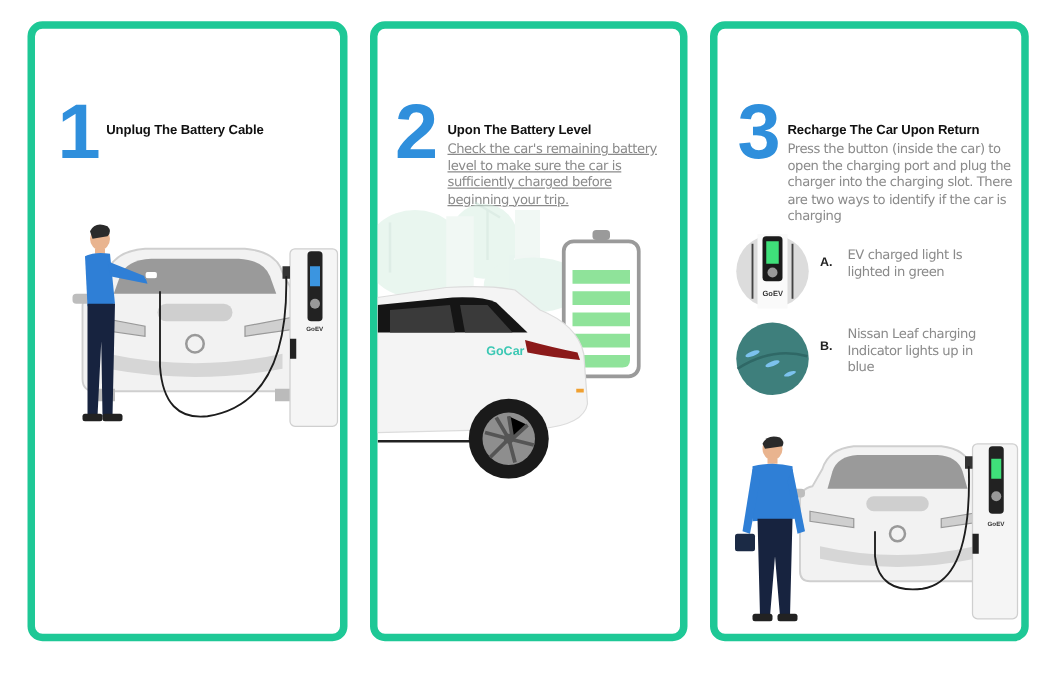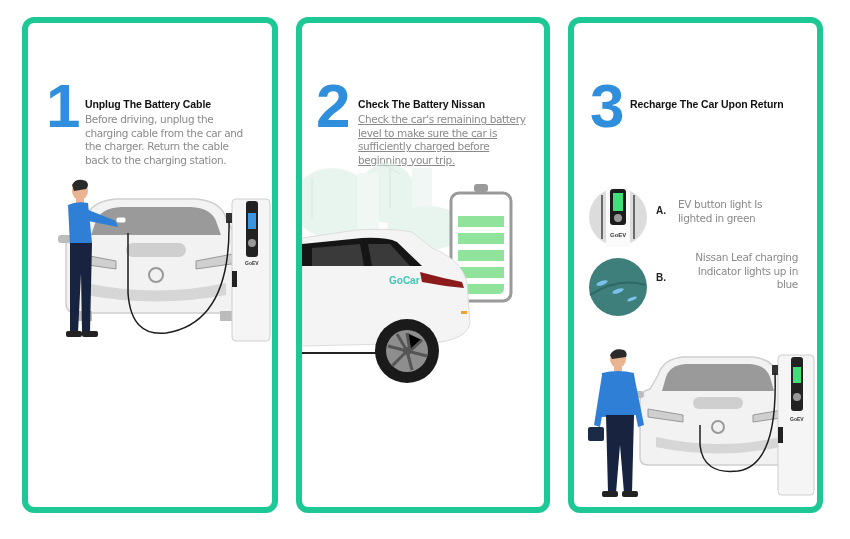--- a/index.html
+++ b/index.html
@@ -33,21 +33,20 @@
     position: absolute; color: #8a8a8a; font-size: 10.5px; line-height: 13.5px;
     font-family: "DejaVu Sans", sans-serif; letter-spacing: -0.35px;
   }
 </style>
 </head>
 <body>
 
 <div class="card" id="card1">
   <div class="num" style="left:18px;top:52px;">1</div>
   <div class="title" style="left:57px;top:75px;">Unplug The Battery Cable</div>
-  <div class="desc" style="left:57px;top:90px;width:170px;">Before driving, unplug the charging cable from the car and the charger. Return the cable back to the charging station.</div>
 
   <svg class="ill" style="left:18px;top:150px;" width="225" height="170" viewBox="0 0 225 170">
 
     <g>
       <path d="M40 45 Q45 28 70 26 L150 26 Q175 28 180 45 L188 60 Q200 62 200 72 L200 130 Q200 140 190 140 L30 140 Q20 140 20 130 L20 72 Q20 62 32 60 Z" fill="#f2f2f2" stroke="#cfcfcf" stroke-width="1.5"></path>
       <path d="M50 48 Q55 35 75 34 L145 34 Q165 35 170 48 L175 62 L45 62 Z" fill="#9a9a9a"></path>
       <rect x="12" y="62" width="14" height="8" rx="3" fill="#bdbdbd"></rect>
       <rect x="194" y="62" width="14" height="8" rx="3" fill="#bdbdbd"></rect>
       <path d="M28 80 L70 88 L70 96 L28 90 Z" fill="#cfcfcf" stroke="#999" stroke-width="1"></path>
       <path d="M192 80 L150 88 L150 96 L192 90 Z" fill="#cfcfcf" stroke="#999" stroke-width="1"></path>
@@ -79,21 +78,21 @@
       <rect x="70" y="44" width="10" height="6" rx="2" fill="#fff" stroke="#999"></rect>
       <path d="M24 70 L46 70 L44 160 L36 160 L35 100 L32 160 L24 160 Z" fill="#17233f"></path>
       <rect x="20" y="158" width="16" height="6" rx="2" fill="#222"></rect>
       <rect x="36" y="158" width="16" height="6" rx="2" fill="#222"></rect>
     </g>
   </svg>
 </div>
 
 <div class="card" id="card2">
   <div class="num" style="left:14px;top:52px;">2</div>
-  <div class="title" style="left:56px;top:75px;">Check The Battery Nissan</div>
+  <div class="title" style="left:56px;top:75px;">Upon The Battery Level</div>
   <div class="desc" style="left:56px;top:90px;width:175px;text-decoration:underline;">Check the car's remaining battery level to make sure the car is sufficiently charged before beginning your trip.</div>
 
   <svg class="ill" style="left:0px;top:125px;" width="244" height="235" viewBox="0 0 244 235">
 
     <g opacity="0.55">
       <ellipse cx="30" cy="55" rx="40" ry="35" fill="#d7eee2"></ellipse>
       <ellipse cx="85" cy="45" rx="28" ry="30" fill="#d7eee2"></ellipse>
       <rect x="55" y="25" width="22" height="70" fill="#e6f2ec"></rect>
       <rect x="110" y="20" width="20" height="75" fill="#e6f2ec"></rect>
       <ellipse cx="125" cy="80" rx="40" ry="22" fill="#d7eee2"></ellipse>
@@ -125,43 +124,44 @@
       <circle cx="105" cy="203" r="21" fill="#8e8e8e"></circle>
       <path d="M105 185 L108 203 L120 192 M105 203 L125 208 M105 203 L110 222 M105 203 L90 218 M105 203 L86 198 M105 203 L95 186" stroke="#555" stroke-width="3"></path>
       <circle cx="105" cy="203" r="4" fill="#555"></circle>
     </g>
   </svg>
 </div>
 
 <div class="card" id="card3">
   <div class="num" style="left:16px;top:52px;">3</div>
   <div class="title" style="left:56px;top:75px;">Recharge The Car Upon Return</div>
+  <div class="desc" style="left:56px;top:90px;width:180px;">Press the button (inside the car) to open the charging port and plug the charger into the charging slot. There are two ways to identify if the car is charging</div>
 
   <svg class="ill" style="left:14px;top:164px;" width="60" height="60" viewBox="0 0 60 60">
     <circle cx="30" cy="30" r="29" fill="#dcdcdc"></circle>
     <rect x="18" y="0" width="24" height="60" fill="#fafafa"></rect>
     <rect x="22" y="2" width="16" height="36" rx="3" fill="#1b1b1b"></rect>
     <rect x="25" y="6" width="10" height="18" fill="#3fe07a"></rect>
     <circle cx="30" cy="31" r="4" fill="#999"></circle>
     <text x="22" y="50" font-size="6" font-weight="bold" fill="#333" font-family="Liberation Sans, sans-serif">GoEV</text>
     <line x1="14" y1="8" x2="14" y2="52" stroke="#444" stroke-width="1.5"></line>
     <line x1="46" y1="8" x2="46" y2="52" stroke="#444" stroke-width="1.5"></line>
   </svg>
   <div class="ind-label" style="left:82px;top:182px;">A.</div>
-  <div class="ind-text" style="left:104px;top:175px;width:115px;">EV button light Is lighted in green</div>
+  <div class="ind-text" style="left:104px;top:175px;width:115px;">EV charged light Is lighted in green</div>
 
   <svg class="ill" style="left:14px;top:234px;" width="60" height="60" viewBox="0 0 60 60">
     <circle cx="30" cy="30" r="29" fill="#3e7f7c"></circle>
     <path d="M2 38 Q30 20 58 28" stroke="#2f6866" stroke-width="2" fill="none"></path>
     <ellipse cx="14" cy="26" rx="6" ry="2" fill="#7cc2ee" transform="rotate(-20 14 26)"></ellipse>
     <ellipse cx="30" cy="34" rx="6" ry="2" fill="#7cc2ee" transform="rotate(-20 30 34)"></ellipse>
     <ellipse cx="44" cy="42" rx="5" ry="1.6" fill="#7cc2ee" transform="rotate(-20 44 42)"></ellipse>
   </svg>
   <div class="ind-label" style="left:82px;top:249px;">B.</div>
-  <div class="ind-text" style="left:104px;top:228px;width:120px;text-align:right;">Nissan Leaf charging Indicator lights up in blue</div>
+  <div class="ind-text" style="left:104px;top:238px;width:120px;">Nissan Leaf charging Indicator lights up in blue</div>
 
   <svg class="ill" style="left:14px;top:322px;" width="228" height="160" viewBox="0 0 228 160">
     <g>
       <path d="M70 30 Q75 14 95 12 L165 12 Q185 14 190 30 L196 44 Q208 46 208 56 L208 112 Q208 120 200 120 L60 120 Q52 120 52 112 L52 56 Q52 46 62 44 Z" fill="#f2f2f2" stroke="#cfcfcf" stroke-width="1.5"></path>
       <path d="M78 32 Q82 20 98 19 L162 19 Q178 20 182 32 L186 46 L74 46 Z" fill="#9a9a9a"></path>
       <rect x="44" y="46" width="12" height="7" rx="3" fill="#bdbdbd"></rect>
       <rect x="202" y="46" width="12" height="7" rx="3" fill="#bdbdbd"></rect>
       <path d="M60 64 L95 70 L95 77 L60 72 Z" fill="#cfcfcf" stroke="#999" stroke-width="1"></path>
       <path d="M200 64 L165 70 L165 77 L200 72 Z" fill="#cfcfcf" stroke="#999" stroke-width="1"></path>
       <rect x="105" y="52" width="50" height="12" rx="6" fill="#cfcfcf"></rect>

